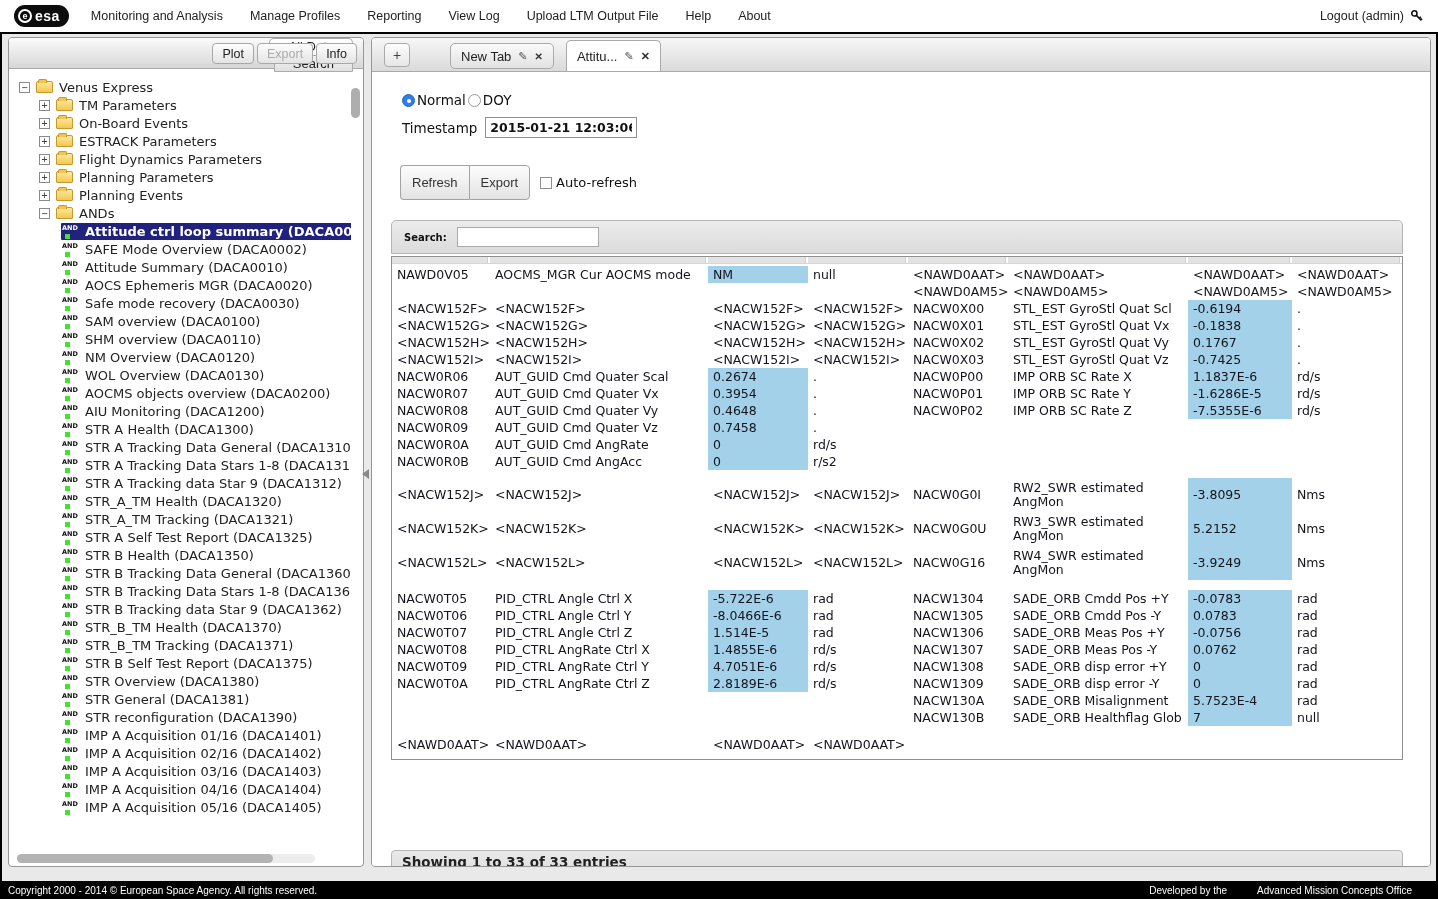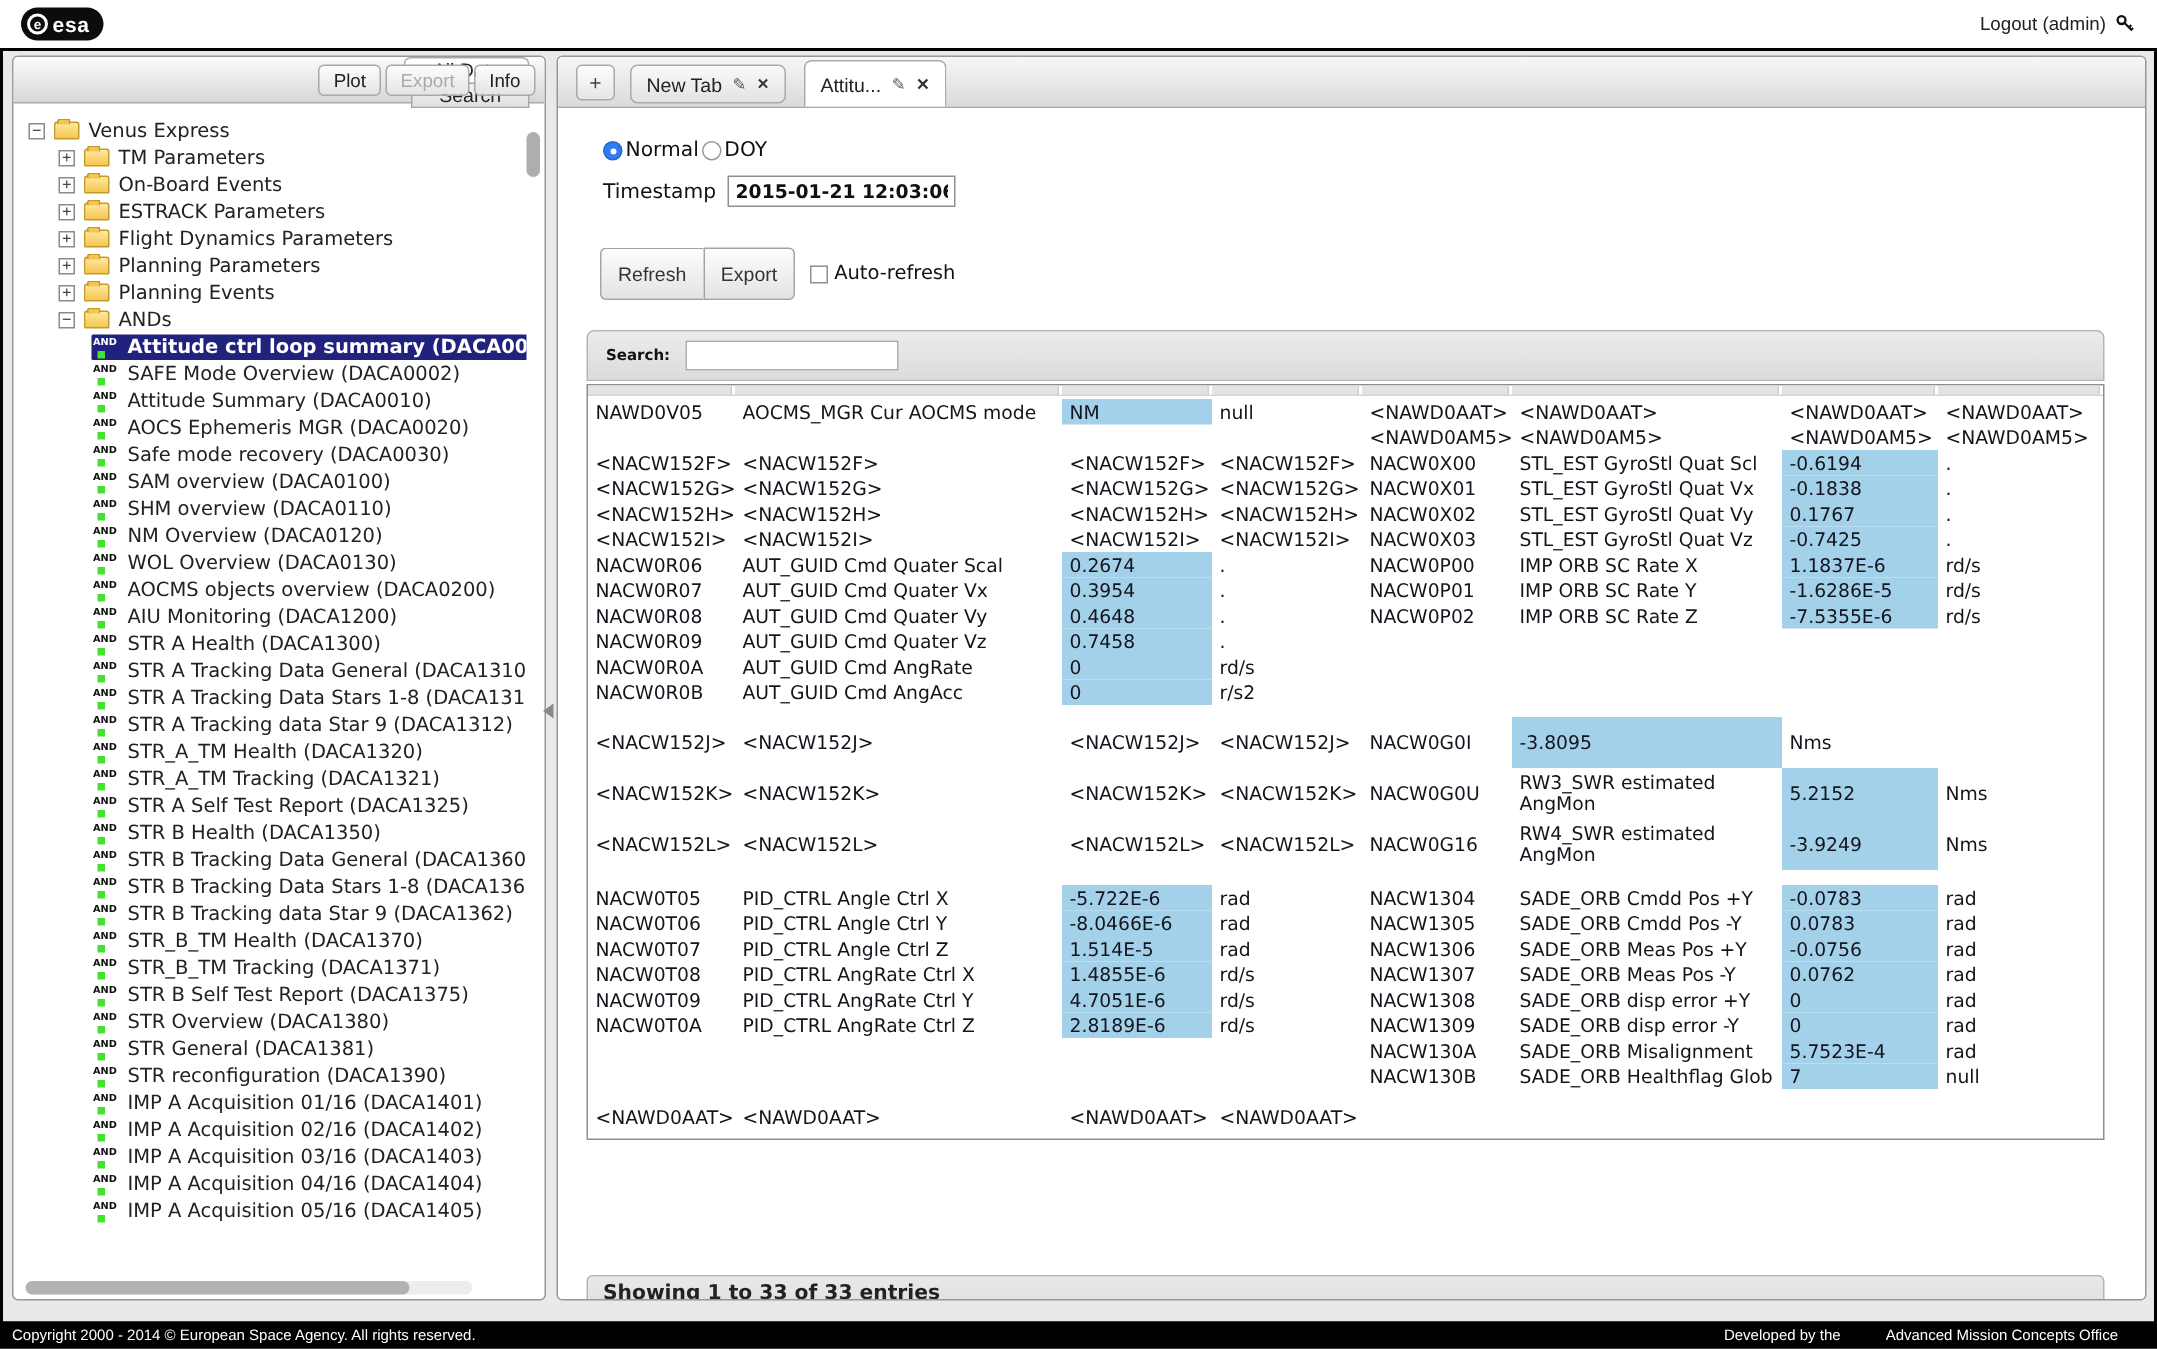--- a/index.html
+++ b/index.html
@@ -72,21 +72,21 @@
   
   .mainp { position:absolute; left:369px; top:3px; right:5px; bottom:14px;
            background:#fff; border:1px solid #979797; border-radius:4px; overflow:hidden; }
   .main-tabs { height:34px; background:linear-gradient(#f7f7f7,#dadada); border-bottom:1px solid #aaa;
                display:flex; align-items:flex-end; padding-left:12px; }
   .plus-tab { width:26px; height:24px; margin:0 0 4px 0; border:1px solid #aaa; border-radius:4px;
               background:linear-gradient(#fdfdfd,#e6e6e6); display:flex; align-items:center;
               justify-content:center; font-size:14px; color:#444; }
   .mtab { display:flex; align-items:center; gap:7px; padding:0 10px; font-size:13px; color:#222;
           border:1px solid #aaa; border-bottom:none; border-radius:5px 5px 0 0; }
-  .mtab.inactive { height:26px; margin-left:10px; background:linear-gradient(#fafafa,#e2e2e2); margin-bottom:2px; border-bottom:1px solid #aaa; border-radius:5px; }
+  .mtab.inactive { height:26px; margin-left:40px; background:linear-gradient(#fafafa,#e2e2e2); margin-bottom:2px; border-bottom:1px solid #aaa; border-radius:5px; }
   .mtab.active { height:31px; margin-left:12px; background:#fff; position:relative; z-index:2; }
   .tab-edit { font-size:11px; color:#555; } .tab-close { font-size:10px; font-weight:bold; color:#333; }
   .mtab.active .tab-close { font-size:11px; }
 
   .mcontent { position:absolute; left:0; right:0; top:34px; bottom:0; background:#fff; overflow:hidden; }
 
   .mode-row { margin:20px 0 0 30px; display:flex; align-items:center; font-size:13.5px; color:#111;
               font-family:"DejaVu Sans", sans-serif; }
   .radio { width:13px; height:13px; border-radius:50%; border:1px solid #999; background:#fff;
            position:relative; flex:none; }
@@ -141,20 +141,29 @@
   .key-ico { transform:rotate(0deg); }
 </style>
 </head>
 <body>
 
 <div class="topbar">
   <span class="esa-logo">
     <span class="esa-ring">e</span>
     <span class="esa-word">esa</span>
   </span>
+  <nav class="menu" id="menu">
+      <span class="menu-item">Monitoring and Analysis</span>
+      <span class="menu-item">Manage Profiles</span>
+      <span class="menu-item">Reporting</span>
+      <span class="menu-item">View Log</span>
+      <span class="menu-item">Upload LTM Output File</span>
+      <span class="menu-item">Help</span>
+      <span class="menu-item">About</span>
+    </nav>
   <div class="top-right">
     <span>Logout (admin)</span>
     <svg class="key-ico" width="14" height="14" viewBox="0 0 16 16">
       <circle cx="5" cy="5" r="3" fill="none" stroke="#111" stroke-width="1.8"></circle>
       <path d="M7.3 7.3 L13 13 M10.6 10.6 l1.8-1.8 M12.4 12.4 l1.4-1.4" stroke="#111" stroke-width="1.7" fill="none"></path>
     </svg>
   </div>
 </div>
 
 <div class="frame">
@@ -710,20 +719,21 @@
                 <div class=""></div>
                 <div class="unit"></div>
               </div>
               <div style="height: 8px;"></div>
               <div class="trow tall">
                 <div class="">&lt;NACW152J&gt;</div>
                 <div class="desc ">&lt;NACW152J&gt;</div>
                 <div class="">&lt;NACW152J&gt;</div>
                 <div class="unit">&lt;NACW152J&gt;</div>
                 <div class="">NACW0G0I</div>
+                <div class="desc ">RW2_SWR estimated AngMon</div>
                 <div class="hl ">-3.8095</div>
                 <div class="unit">Nms</div>
               </div>
               <div class="trow tall">
                 <div class="">&lt;NACW152K&gt;</div>
                 <div class="desc ">&lt;NACW152K&gt;</div>
                 <div class="">&lt;NACW152K&gt;</div>
                 <div class="unit">&lt;NACW152K&gt;</div>
                 <div class="">NACW0G0U</div>
                 <div class="desc ">RW3_SWR estimated AngMon</div>

